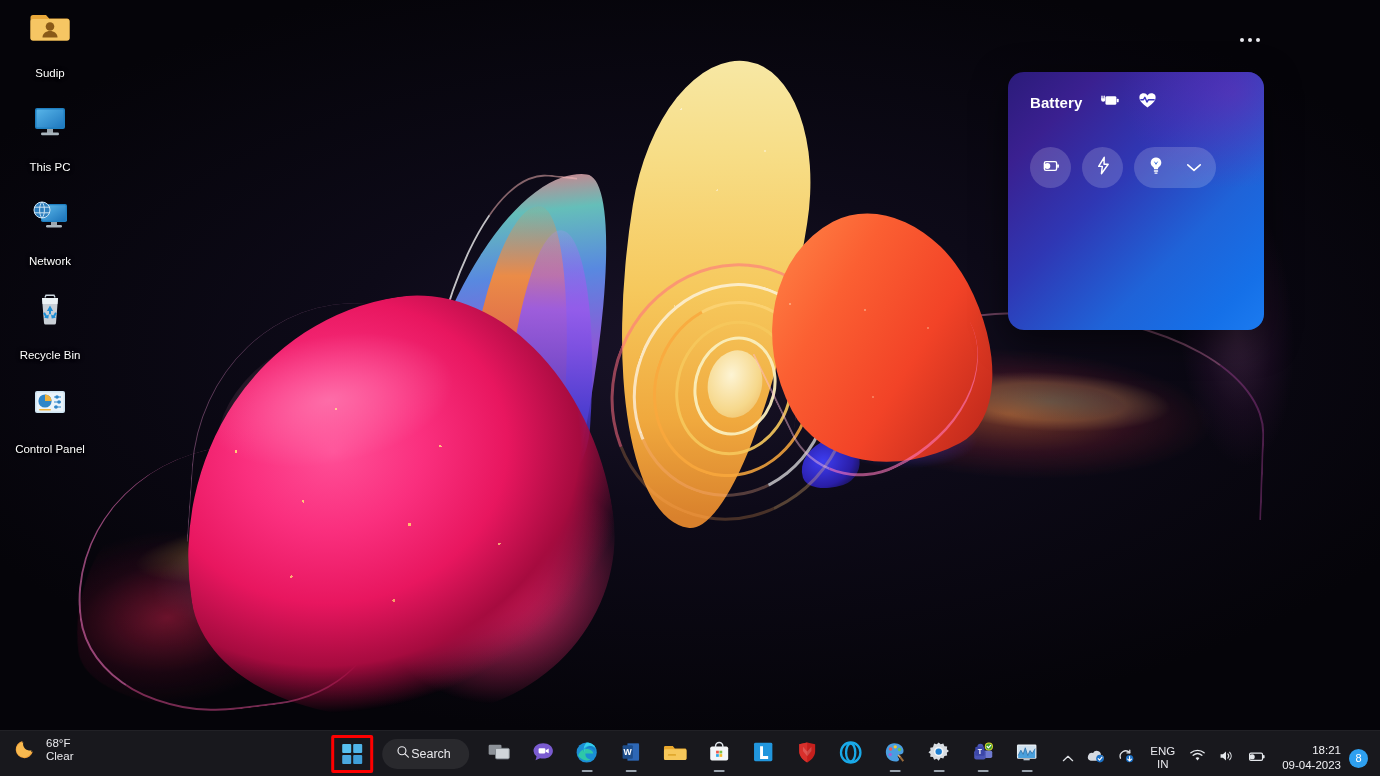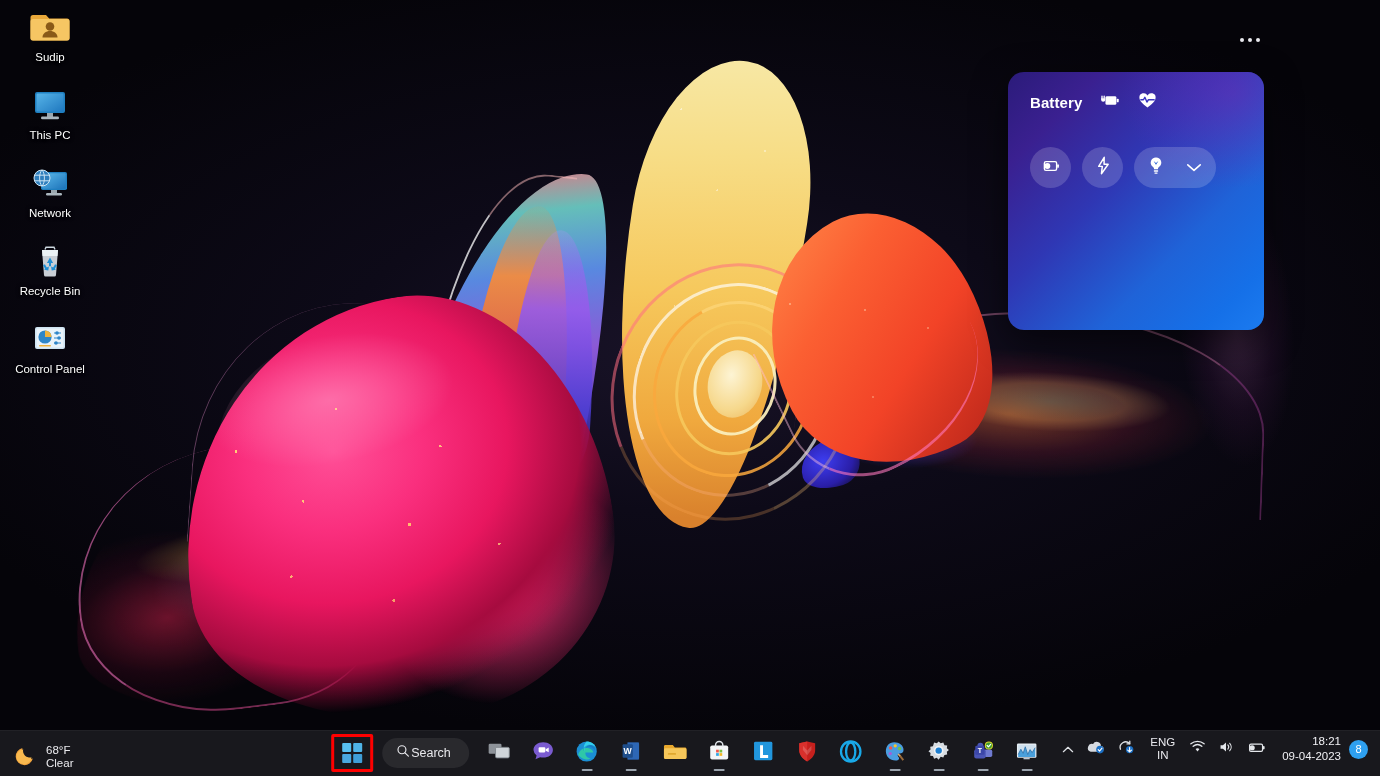--- a/index.html
+++ b/index.html
@@ -213,21 +213,21 @@
     left:1180px; top:160px; width:140px; height:330px;
     background:radial-gradient(ellipse 50% 52% at 40% 50%, rgba(210,120,200,.22) 0%, rgba(120,40,120,.12) 50%, rgba(0,0,0,0) 82%);
     border-radius:50% 50% 46% 54% / 52% 50% 50% 48%;
     transform:rotate(-4deg);
   }
 
   
   #desktop-icons { position:absolute; left:0; top:0; width:120px; }
   .desk-icon {
     width:92px; padding:6px 2px 4px; margin:0 0 10px 4px;
-    display:flex; flex-direction:column; align-items:center; gap:5px;
+    display:flex; flex-direction:column; align-items:center; gap:21px;
     cursor:default;
   }
   .desk-icon .glyph { width:44px; height:40px; position:relative; }
   .desk-icon .cap {
     color:#fff; font-size:11.5px; line-height:13px; text-align:center;
     text-shadow:0 1px 2px rgba(0,0,0,.95), 0 0 4px rgba(0,0,0,.8);
     max-width:90px;
   }
 
   
@@ -276,21 +276,21 @@
   #widget-more i {
     width:4px; height:4px; border-radius:50%;
     background:#e9e9ee; display:block;
   }
 
   
   #taskbar {
     position:absolute; left:0; bottom:0; width:1380px; height:46px;
     background:rgba(25,25,30,.97);
     border-top:1px solid rgba(255,255,255,.045);
-    display:flex; align-items:flex-end;
+    display:flex; align-items:flex-start;
   }
   #weather-widget {
     display:flex; align-items:center; gap:8px;
     padding:3px 10px 3px 14px; border-radius:5px; height:38px;
   }
   .wx-txt { display:flex; flex-direction:column; line-height:13px; }
   .wx-txt span { color:#eaeaee; font-size:11.5px; }
 
   #taskbar-center {
     position:absolute; left:50%; transform:translateX(-50%);

